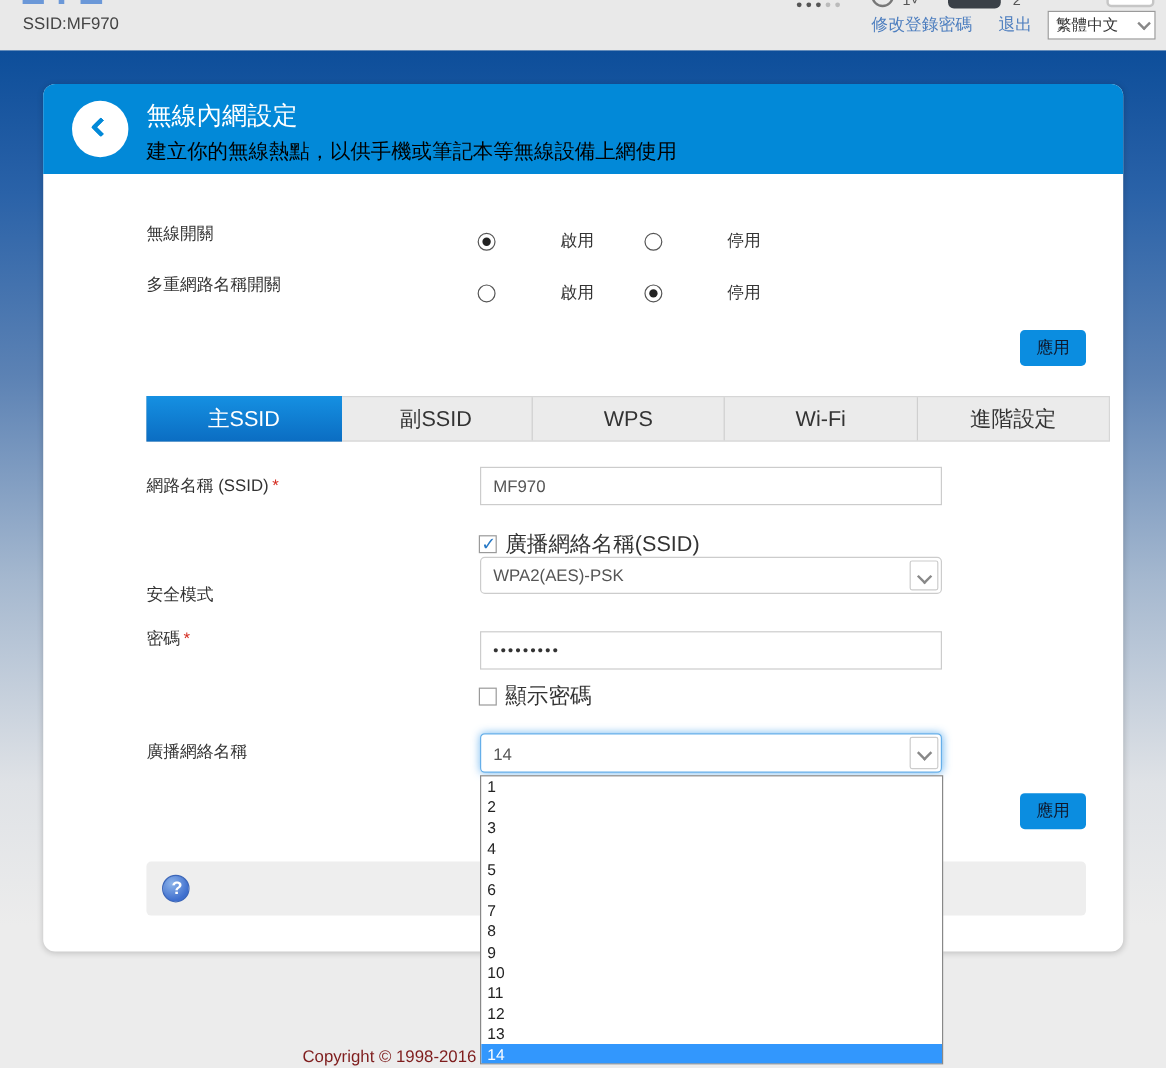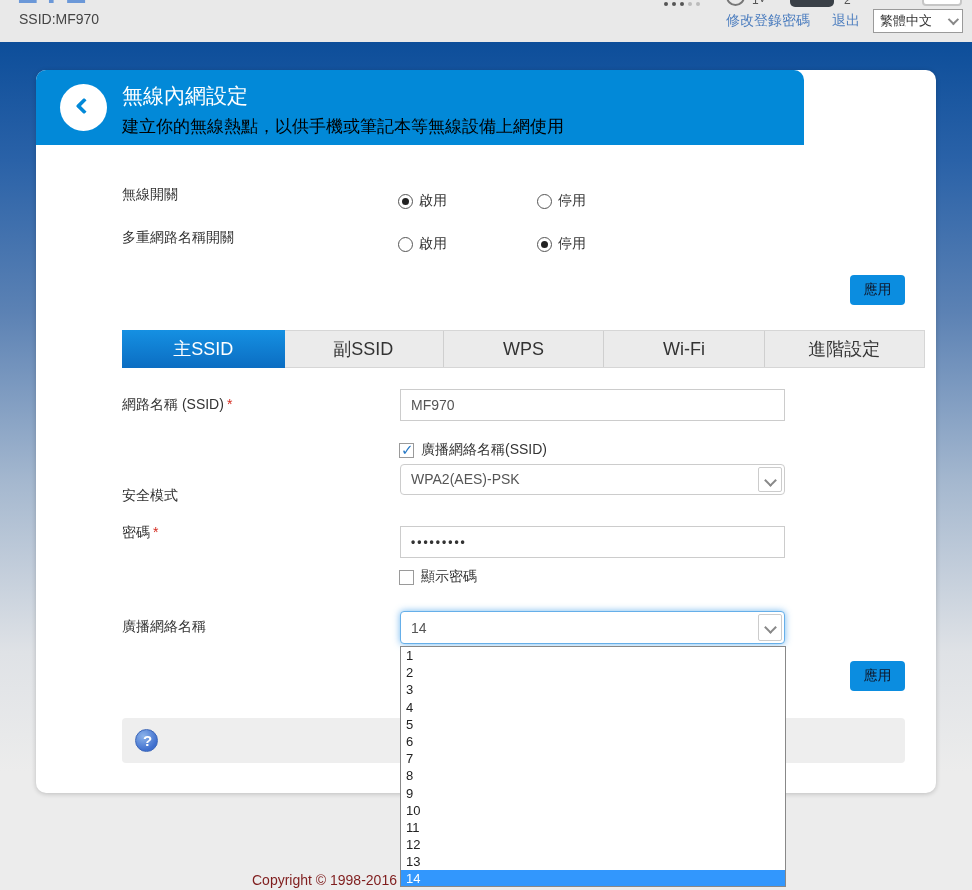--- a/index.html
+++ b/index.html
@@ -24,49 +24,49 @@
   .num-frag { position:absolute; top:-7px; font-size:12px; color:#555; }
   .msg-frag { position:absolute; left:130px; top:-11px; width:44px; height:18px; background:#3a4047; border-radius:5px; }
   .batt-frag { position:absolute; left:262px; top:-11px; width:40px; height:17px; border:2px solid #c6c6c6; border-radius:4px; background:#fff; }
 
   
   .page-bg { position:absolute; left:0; top:42px; width:972px; height:848px;
     background:linear-gradient(180deg,#0d4e9a 0%,#2a62a8 14%,#5c82b4 32%,#a5b8cf 52%,#dfe2e6 72%,#ececec 86%,#ececec 100%); }
 
   
   .panel { position:absolute; left:36px; top:70px; width:900px; height:723px; background:#fff; border-radius:10px; box-shadow:0 1px 5px rgba(0,0,0,.2); }
-  .panel-header { position:absolute; left:0; top:0; width:768px; height:75px; background:#0289d8; border-radius:10px 10px 0 0; }
+  .panel-header { position:absolute; left:0; top:0; width:900px; height:75px; background:#0289d8; border-radius:10px 10px 0 0; }
   .back-btn { position:absolute; left:24px; top:14px; width:47px; height:47px; border-radius:50%; background:#fff; cursor:pointer; }
   .back-btn .chev { position:absolute; left:18px; top:16px; width:12px; height:12px; border-left:4px solid #0289d8; border-bottom:4px solid #0289d8; transform:rotate(45deg); border-radius:2px; }
   .panel-title { position:absolute; left:86px; top:12px; font-size:21px; color:#fff; }
   .panel-subtitle { position:absolute; left:86px; top:45px; font-size:17px; color:#000000; }
 
   .form-label { position:absolute; left:86px; font-size:14px; color:#333; }
   .req { color:#d42a1e; margin-left:3px; }
 
-  .radio-opt { position:absolute; display:flex; align-items:center; cursor:pointer; }
+  .radio-opt { position:absolute; display:flex; align-items:center; cursor:pointer;gap:48px; }
   .radio-circ { width:15px; height:15px; border:1px solid #555; border-radius:50%; background:#fff; position:relative; }
   .radio-opt.checked .radio-circ::after { content:""; position:absolute; left:3px; top:3px; width:7px; height:7px; border-radius:50%; background:#222; }
   .radio-opt span.lbl { margin-left:6px; font-size:14px; color:#333; }
 
   .apply-btn { position:absolute; width:55px; height:30px; background:#0b8de0; border:none; border-radius:4px; color:#0f172a; font-size:14px; cursor:pointer; font-family:inherit; }
 
   
   .tabs { position:absolute; left:86px; top:260px; width:803px; height:38px; display:flex; background:#ebebeb; border:1px solid #d6d6d6; }
   .tab { flex:1; display:flex; align-items:center; justify-content:center; font-size:18px; color:#333; border-right:1px solid #cfcfcf; cursor:pointer; }
   .tab:last-child { border-right:none; }
   .tab.active { background:linear-gradient(180deg,#1590e2,#0b6dc2); color:#fff; margin:-1px; border:none; flex:1.02; }
 
   .text-input { position:absolute; left:364px; width:385px; height:32px; border:1px solid #ccc; border-radius:0; background:#fff; font-size:14px; color:#555; padding:0 10px; font-family:inherit; }
   .pw { letter-spacing:2px; font-weight:bold; font-size:12px; color:#333; }
 
   .checkbox-row { position:absolute; left:363px; display:flex; align-items:center; cursor:pointer; }
   .cbox { width:15px; height:15px; border:1px solid #9a9a9a; background:#fff; position:relative; }
   .checkbox-row.checked .cbox::after { content:"✓"; position:absolute; left:1px; top:-3px; font-size:15px; font-weight:bold; color:#2779c6; }
-  .checkbox-row span.lbl { margin-left:7px; font-size:14px; color:#333; }
+  .checkbox-row span.lbl { margin-left:7px; font-size:18px; color:#333; }
 
   .select-box { position:absolute; left:364px; width:385px; height:31px; border:1px solid #ccc; border-radius:4px; background:#fff; cursor:pointer; }
   .select-box .val { position:absolute; left:10px; top:6px; font-size:14px; color:#555; }
   .select-box .arrow { position:absolute; right:2px; top:2px; bottom:2px; width:24px; border:1px solid #ccc; border-radius:2px; background:#fff; }
   .select-box .arrow::after { content:""; position:absolute; left:7px; top:8px; width:7px; height:7px; border-right:2px solid #888; border-bottom:2px solid #888; transform:rotate(45deg); }
   .select-box.focused { border:1px solid #66afe9; box-shadow:0 0 7px rgba(82,168,236,.8); }
 
   
   .dropdown { position:absolute; left:400px; top:646px; width:386px; height:241px; background:#fff; border:1px solid #888; overflow:hidden; z-index:50; }
   .opt { height:17.2px; line-height:17px; font-size:13px; color:#222; padding-left:5px; cursor:pointer; }

